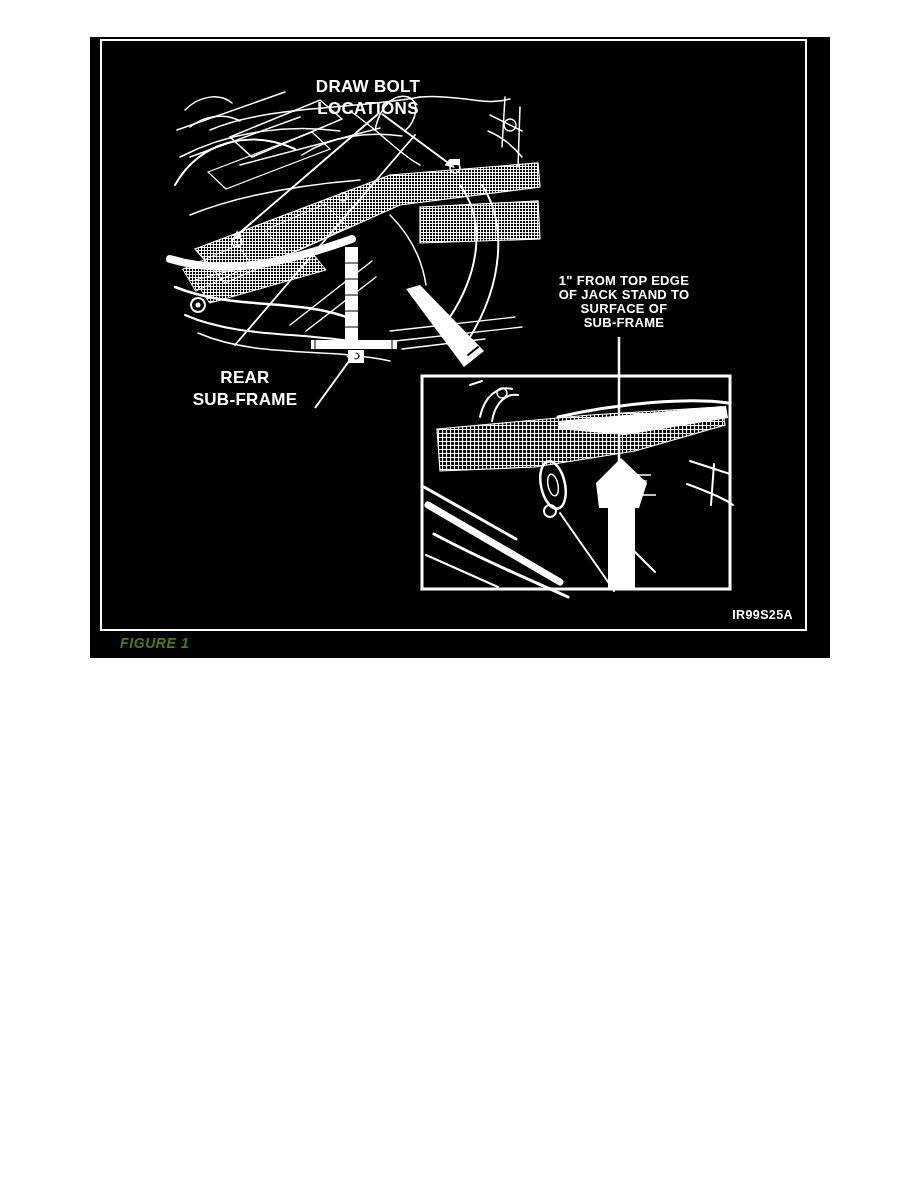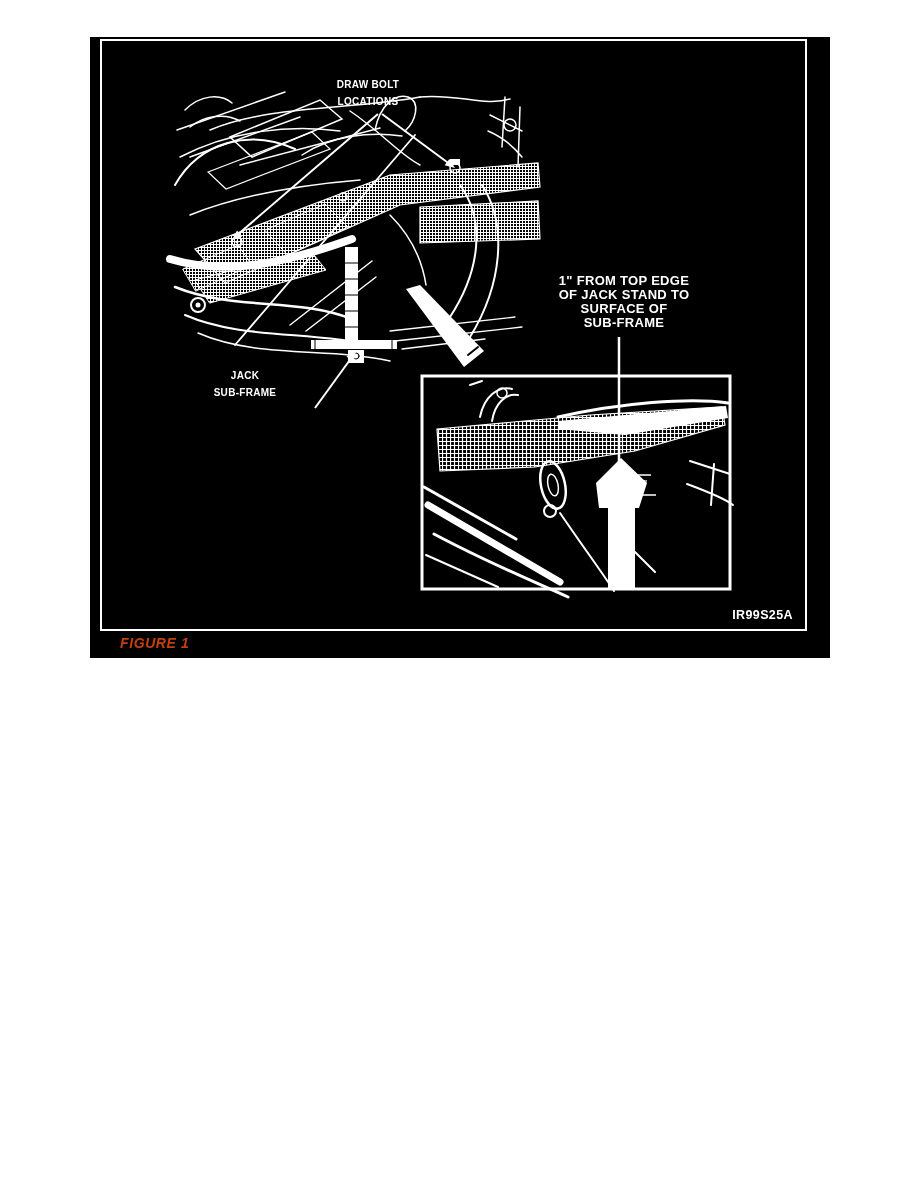--- a/index.html
+++ b/index.html
@@ -14,22 +14,22 @@
     position:absolute;
     left:90px;top:37px;
     width:740px;height:621px;
     background:#000000;
   }
   .figure-box svg{position:absolute;left:0;top:0;}
   .callout{
     position:absolute;
     color:#ffffff;
     font-weight:bold;
-    font-size:10px;
-    line-height:17px;
+    font-size:17px;
+    line-height:22px;
     letter-spacing:.3px;
     text-align:center;
     white-space:pre-line;
   }
   .callout.jack-gap{font-size:13px;line-height:14px;}
   .dim-label{
     position:absolute;
     color:#ffffff;
     font-weight:bold;
     font-size:9px;
@@ -38,21 +38,21 @@
   .ref-code{
     position:absolute;
     color:#ffffff;
     font-weight:bold;
     font-size:12.5px;
     letter-spacing:.4px;
     margin-left:30px;
   }
   .fig-caption{
     position:absolute;
-    color:#c2410c;
+    color:#4d7c0f;
     font-weight:bold;
     font-style:italic;
     font-size:14px;
     letter-spacing:.6px;
   }
 </style>
 </head>
 <body>
 
 <div class="page">
@@ -180,21 +180,21 @@
     </svg>
 
     <div class="callout" style="left:178px;top:39px;width:200px;">DRAW BOLT
 LOCATIONS</div>
 
     <div class="callout jack-gap" style="left:434px;top:237px;width:200px;">1" FROM TOP EDGE
 OF JACK STAND TO
 SURFACE OF
 SUB-FRAME</div>
 
-    <div class="callout" style="left:75px;top:330px;width:160px;">JACK
+    <div class="callout" style="left:75px;top:330px;width:160px;">REAR
 SUB-FRAME</div>
 
 
     <div class="dim-label" style="left:548px;top:442px;">1"</div>
 
     <div class="ref-code" style="right:37px;top:571px;">IR99S25A</div>
 
     <div class="fig-caption" style="left:30px;top:598px;">FIGURE 1</div>
   </div>
 </div>

